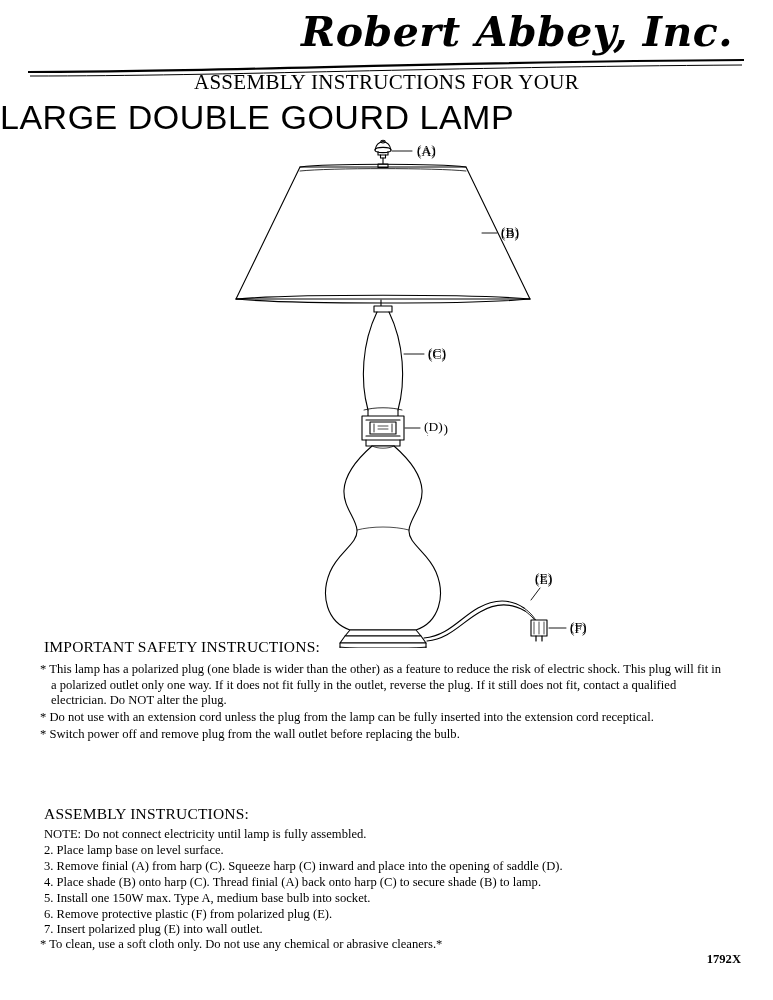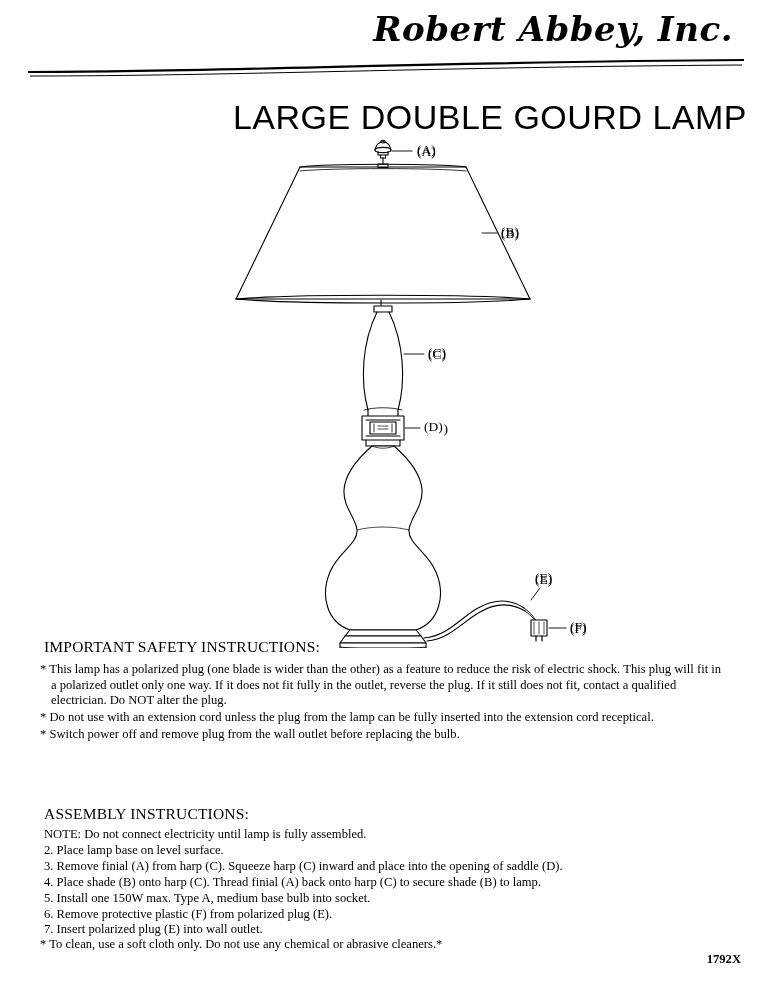--- a/index.html
+++ b/index.html
@@ -26,21 +26,21 @@
   .brand-wrap {
     position: absolute;
     top: 12px;
     right: 40px;
     text-align: right;
   }
   .brand {
     font-family: "DejaVu Serif", serif;
     font-style: italic;
     font-weight: bold;
-    font-size: 34px;
+    font-size: 41px;
     letter-spacing: 0.5px;
     line-height: 1;
     white-space: nowrap;
   }
 
   
   .title-1 {
     position: absolute;
     top: 70px;
     left: 0;
@@ -48,21 +48,21 @@
     text-align: center;
     font-family: "Liberation Serif", serif;
     font-size: 21px;
     letter-spacing: 0.3px;
   }
   .title-2 {
     position: absolute;
     top: 98px;
     left: 0;
     width: 747px;
-    text-align: right;
+    text-align: left;
     font-family: "Liberation Sans", sans-serif;
     font-size: 34px;
     letter-spacing: 0.5px;
   }
 
   
   .diagram {
     position: absolute;
     top: 138px;
     left: 0;
@@ -144,20 +144,21 @@
 
   <div class="brand-wrap">
     <div class="brand">Robert Abbey, Inc.</div>
   </div>
 
   <svg class="brand-rule-svg" width="773" height="30" style="position:absolute;top:50px;left:0;">
     <path d="M28,22 C 220,22 430,12 744,10" stroke="#000" stroke-width="2.2" fill="none"></path>
     <path d="M30,26 C 230,26 440,17 742,15" stroke="#000" stroke-width="1" fill="none"></path>
   </svg>
 
+  <div class="title-1">ASSEMBLY INSTRUCTIONS FOR YOUR</div>
   <div class="title-2">LARGE DOUBLE GOURD LAMP</div>
 
   <div class="diagram">
     <svg width="773" height="510" viewBox="0 0 773 510">
       <g fill="none" stroke="#000" stroke-width="1.1" stroke-linejoin="round" stroke-linecap="round">
 
         <g>
           <ellipse cx="383" cy="12" rx="8" ry="2.6" fill="#ffffff"></ellipse>
           <path d="M375,12 C376,6 380,4 383,3.5 C386,4 390,6 391,12"></path>
           <path d="M378,13.5 L378,17 L388,17 L388,13.5"></path>

